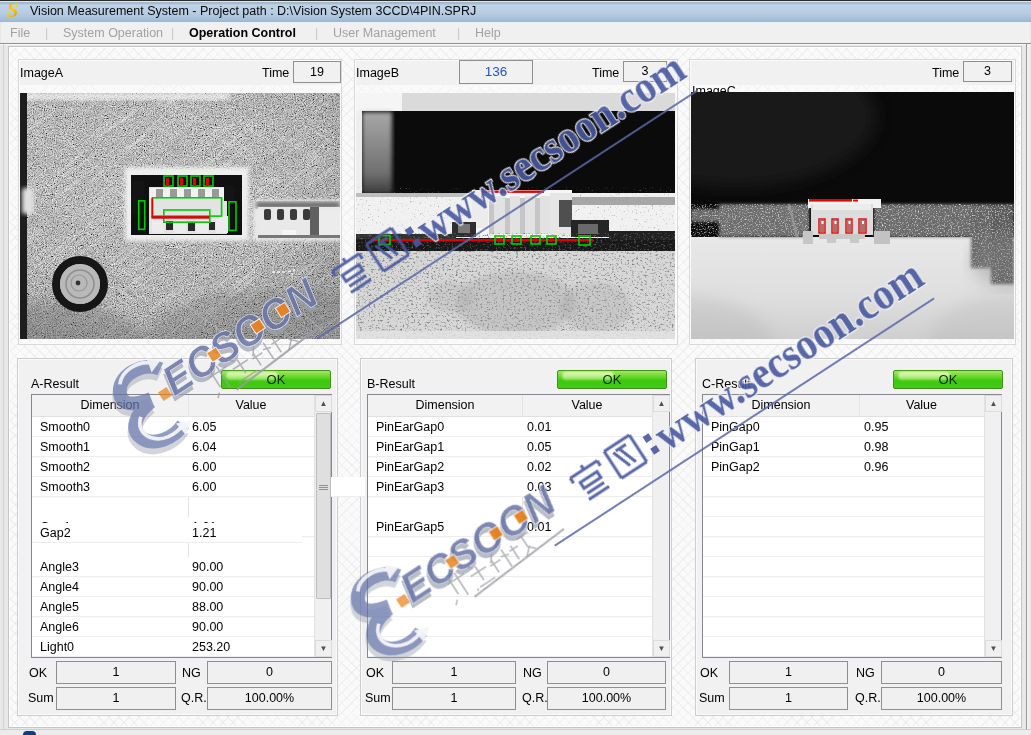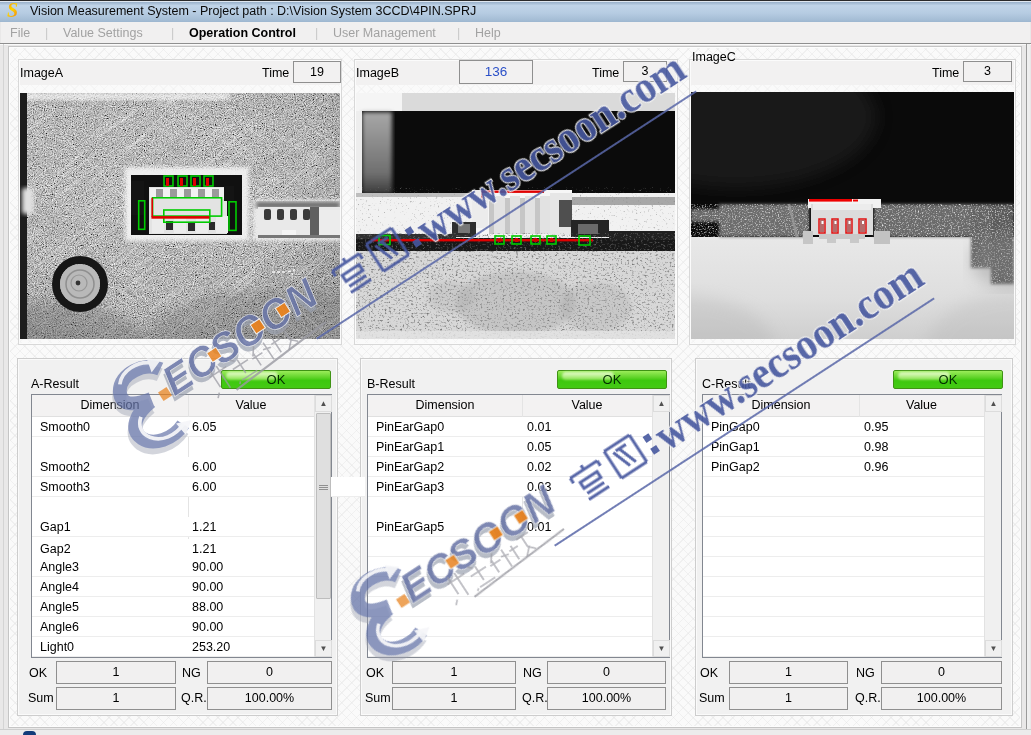--- a/index.html
+++ b/index.html
@@ -50,21 +50,21 @@
         <stop offset="0.45" stop-color="#ffd400"></stop>
         <stop offset="1" stop-color="#ef7d12"></stop>
       </linearGradient>
     </defs>
  <text x="1" y="15" font-family="'Liberation Serif',serif" font-weight="bold" font-style="italic" font-size="20px" fill="url(#ig)">S</text>
 </svg>
 <div id="title">Vision Measurement System - Project path : D:\Vision System 3CCD\4PIN.SPRJ</div>
 <div id="menubar">
  <span style="left:9px">File</span>
  <span style="left:44px;color:#c8c8c8">|</span>
- <span style="left:62px">Value Settings</span>
+ <span style="left:62px">System Operation</span>
  <span style="left:170px;color:#c8c8c8">|</span>
  <span style="left:188px;color:#000;font-weight:bold">Operation Control</span>
  <span style="left:314px;color:#c8c8c8">|</span>
  <span style="left:332px">User Management</span>
  <span style="left:456px;color:#c8c8c8">|</span>
  <span style="left:474px">Help</span>
 </div>
 <div id="menuline"></div>
 <div id="frameL"></div>
 <div id="frameR"></div>
@@ -81,21 +81,21 @@
 <div id="bframe"></div>
 <div style="position:absolute;left:23px;top:731px;width:13px;height:4px;border-radius:6px 6px 0 0;background:#123c7a;z-index:60"></div>
 
 <div class="hdrlabel" style="left:20px;top:66px">ImageA</div>
 <div class="hdrlabel" style="left:262px;top:66px">Time</div>
 <div class="tbox" style="left:293px;top:61px;width:48px;height:22px;line-height:20px">19</div>
 <div class="hdrlabel" style="left:356px;top:66px">ImageB</div>
 <div class="tbox" style="left:459px;top:60px;width:74px;height:24px;line-height:22px;color:#2b50c8;font-size:13.5px">136</div>
 <div class="hdrlabel" style="left:592px;top:66px">Time</div>
 <div class="tbox" style="left:623px;top:61px;width:44px;height:21px;line-height:19px">3</div>
-<div class="hdrlabel" style="left:692px;top:50px">ImageC</div>
+<div class="hdrlabel" style="left:692px;top:84px">ImageC</div>
 <div class="hdrlabel" style="left:932px;top:66px">Time</div>
 <div class="tbox" style="left:963px;top:61px;width:49px;height:21px;line-height:19px">3</div>
 
 <svg class="photo" id="photoA" style="left:20px;top:93px" width="320" height="246" viewBox="0 0 320 246">
 <defs>
 <filter id="met" x="-10%" y="-10%" width="120%" height="120%">
  <feTurbulence type="fractalNoise" baseFrequency="0.9" numOctaves="4" seed="11" stitchTiles="stitch"></feTurbulence>
  <feColorMatrix type="matrix" values="1.35 0 0 0 -0.25  1.35 0 0 0 -0.25  1.35 0 0 0 -0.25  0 0 0 0 1"></feColorMatrix>
 </filter>
 <filter id="scr" x="-20%" y="-20%" width="140%" height="140%">
@@ -389,33 +389,37 @@
 <div class="rtable" id="tableA" style="left:31px;top:394px;width:301px;height:264px">
     <div class="thead">
       <div style="left:0;width:156px;text-align:center">Dimension</div>
       <div style="left:156px;width:126px;text-align:center">Value</div>
     </div>
     <div class="colsep" style="left:156px;height:100%"></div>
     <div class="trow" style="left:0;top:22px;width:282px">
       <span class="c1" style="left:8px">Smooth0</span>
       <span class="c2" style="left:160px">6.05</span>
     </div>
+    <div class="trow" style="left:0;top:42px;width:282px">
+      <span class="c1" style="left:8px">Smooth1</span>
+      <span class="c2" style="left:160px">6.04</span>
+    </div>
     <div class="trow" style="left:0;top:62px;width:282px">
       <span class="c1" style="left:8px">Smooth2</span>
       <span class="c2" style="left:160px">6.00</span>
     </div>
     <div class="trow" style="left:0;top:82px;width:333px">
       <span class="c1" style="left:8px">Smooth3</span>
       <span class="c2" style="left:160px">6.00</span>
     </div>
     <div class="trow" style="left:0;top:122px;width:282px">
       <span class="c1" style="left:8px">Gap1</span>
       <span class="c2" style="left:160px">1.21</span>
     </div>
-    <div class="trow" style="left:0;top:144px;width:270px">
+    <div class="trow" style="left:0;top:128px;width:270px">
       <span class="c1" style="left:8px">Gap2</span>
       <span class="c2" style="left:160px">1.21</span>
     </div>
     <div class="trow" style="left:0;top:162px;width:282px">
       <span class="c1" style="left:8px">Angle3</span>
       <span class="c2" style="left:160px">90.00</span>
     </div>
     <div class="trow" style="left:0;top:182px;width:282px">
       <span class="c1" style="left:8px">Angle4</span>
       <span class="c2" style="left:160px">90.00</span>

